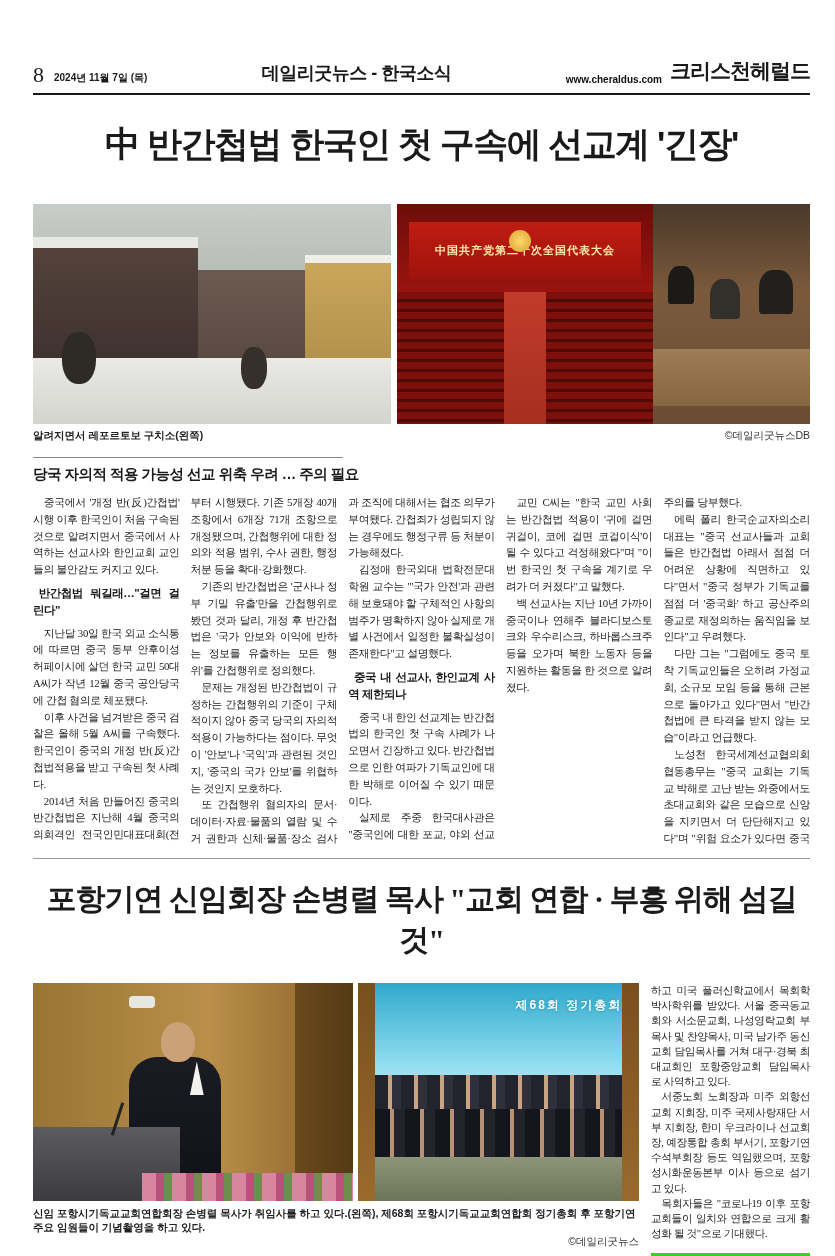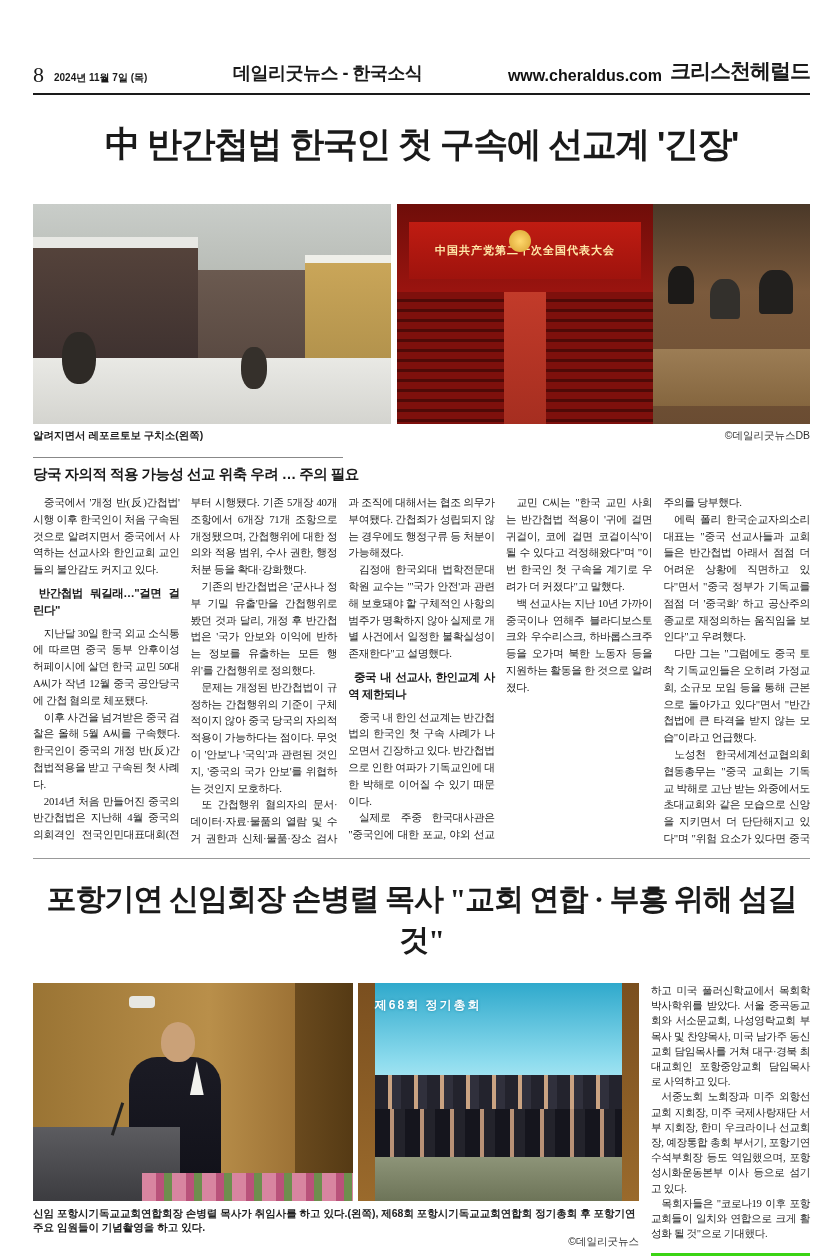--- a/index.html
+++ b/index.html
@@ -7,21 +7,21 @@
         box-sizing:border-box;padding:34px 25px 0 33px;overflow:hidden;
         font-family:"Liberation Serif","DejaVu Serif",serif;color:#1a1a1a;}
   
   .header{display:flex;align-items:flex-end;justify-content:space-between;
           border-bottom:2px solid #1a1a1a;padding-bottom:8px;font-family:"Liberation Sans","DejaVu Sans",sans-serif;}
   .h-left{display:flex;align-items:flex-end;gap:10px;}
   .page-num{font-family:"Liberation Serif",serif;font-size:22px;line-height:20px;}
   .date{font-size:10px;font-weight:bold;margin-top:37px;}
   .h-center{font-size:18px;font-weight:bold;letter-spacing:-0.5px;}
   .h-right{display:flex;align-items:flex-end;gap:8px;}
-  .site{font-size:16px;font-weight:bold;color:#111;}
+  .site{font-size:10px;font-weight:bold;color:#111;}
   .logo{font-size:21px;font-weight:800;letter-spacing:-1px;}
   
   .headline1{font-family:"Liberation Sans","DejaVu Sans",sans-serif;font-weight:800;
              font-size:35px;text-align:center;letter-spacing:-1.5px;margin:26px 0 36px;}
   
   .photos1{display:flex;gap:6px;height:220px;}
   .photo{position:relative;overflow:hidden;background:#888;}
   .photo *{position:absolute;}
   .p-moscow{width:358px;}
   .p-congress{flex:1;}
@@ -81,21 +81,21 @@
   .w-cam{top:6%;left:30%;width:26px;height:12px;background:#e7e7e2;border-radius:4px;}
   .w-head{top:18%;left:40%;width:34px;height:40px;background:#caa178;border-radius:50% 50% 45% 45%;}
   .w-suit{top:34%;left:30%;width:92px;height:66%;background:linear-gradient(#1b1b24,#101018);border-radius:28px 28px 0 0;}
   .w-shirt{top:36%;left:49%;width:14px;height:34px;background:#f2f2ee;clip-path:polygon(50% 0,0 100%,100% 100%);}
   .w-podium{bottom:0;left:0;width:46%;height:34%;background:linear-gradient(#5c5c60,#3c3c40);}
   .w-mic{bottom:30%;left:26%;width:3px;height:34px;background:#222;transform:rotate(18deg);}
   .w-flowers{bottom:0;left:34%;right:0;height:13%;
              background:repeating-linear-gradient(90deg,#d885a0 0 14px,#b9527a 14px 22px,#6d8f4e 22px 30px);}
   
   .g-screen{top:0;left:6%;right:6%;height:52%;background:linear-gradient(#2fa9cc,#8edcee 70%,#b9ecf5);
-            display:flex;align-items:flex-start;justify-content:flex-start;}
+            display:flex;align-items:flex-start;justify-content:flex-end;}
   .g-screen span{position:static;margin-top:14px;color:#fff;font-size:12px;font-weight:bold;
                  font-family:"Liberation Sans",sans-serif;letter-spacing:2px;text-shadow:0 0 3px #1a88aa;}
   .g-wood-l{top:0;left:0;width:6%;height:100%;background:linear-gradient(#7a4f1f,#9a6a2c);}
   .g-wood-r{top:0;right:0;width:6%;height:100%;background:linear-gradient(#7a4f1f,#9a6a2c);}
   .g-row1{top:42%;left:6%;right:6%;height:20%;
           background:repeating-linear-gradient(90deg,#23232d 0 13px,#caa382 13px 17px,#30303c 17px 26px);}
   .g-row2{top:58%;left:6%;right:6%;height:24%;
           background:repeating-linear-gradient(90deg,#15151d 0 15px,#b99276 15px 19px,#23232b 19px 30px);}
   .g-floor{bottom:0;left:6%;right:6%;height:20%;background:linear-gradient(#8d9478,#6d7458);}
   .cap2{margin-top:5px;font-family:"Liberation Sans",sans-serif;font-size:10.5px;font-weight:bold;color:#222;line-height:14px;}

